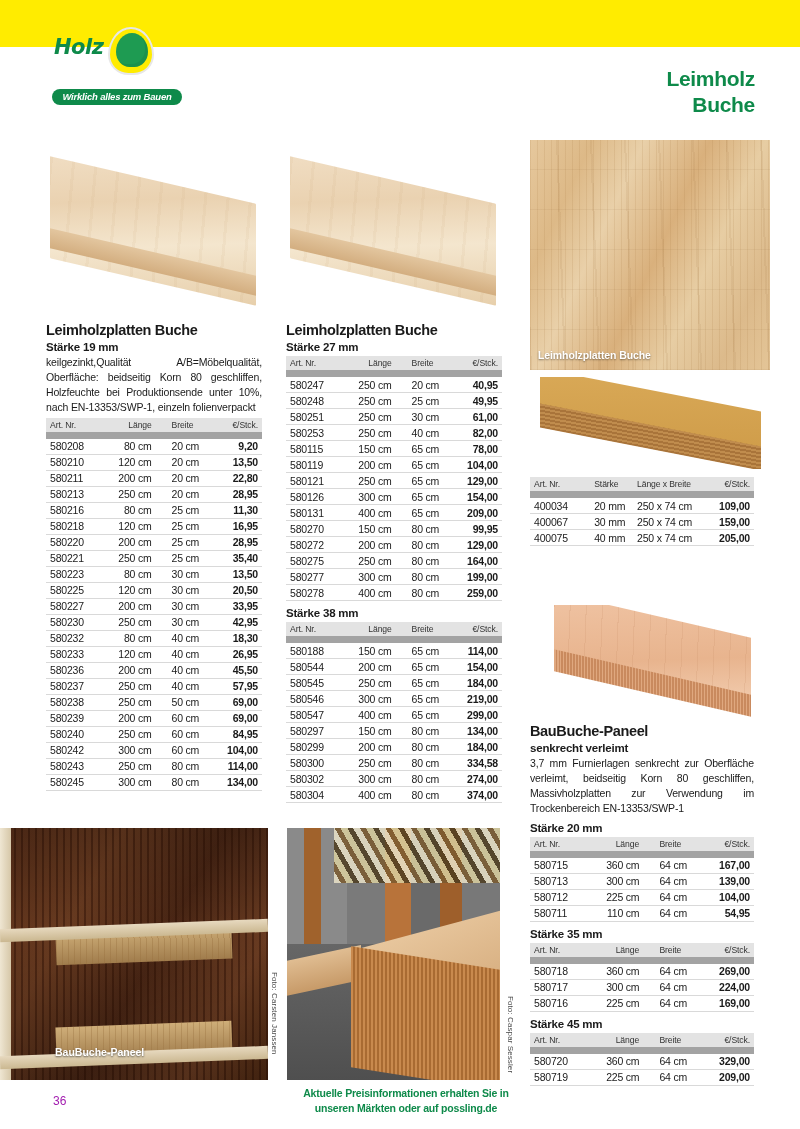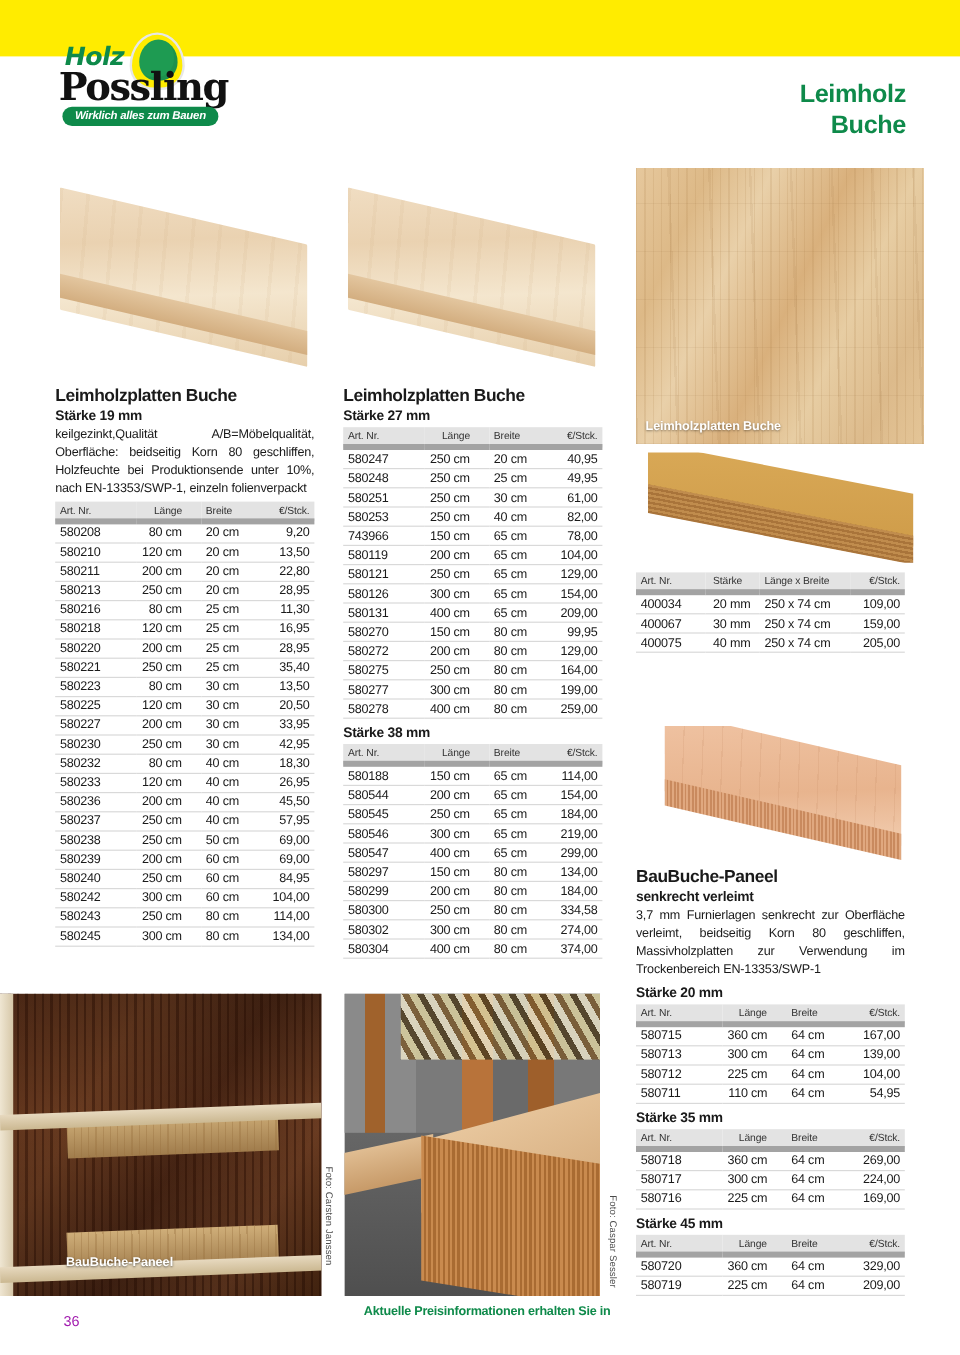--- a/index.html
+++ b/index.html
@@ -218,31 +218,31 @@
 
   
   table.pricing {
     width: 100%; border-collapse: collapse; margin-top: 3px;
     font-size: 10.5px; color: #1a1a1a;
   }
   table.pricing thead th {
     background: #e3e3e3;
     font-size: 8.6px; font-weight: normal; color: #333;
     padding: 2px 4px; text-align: left; letter-spacing: -0.1px;
-    border-bottom: 5px solid #a3a3a3;
+    border-bottom: 7px solid #a3a3a3;
   }
   table.pricing tbody td {
     padding: 1.5px 4px; border-bottom: 1px solid #d9d9d9;
     letter-spacing: -0.2px; white-space: nowrap;
   }
   table.pricing tbody tr:last-child td { border-bottom: 1px solid #d9d9d9; }
   table.pricing td.c0 { width: 32%; }
   table.pricing td.c1 { width: 24%; text-align: right; padding-right: 16px; }
   table.pricing td.c2 { width: 22%; }
-  table.pricing td.c3 { width: 22%; text-align: right; }
+  table.pricing td.c3 { width: 22%; text-align: right; font-weight: bold; }
   table.pricing th.h0 { width: 32%; }
   table.pricing th.h1 { width: 24%; padding-left: 14px; }
   table.pricing th.h2 { width: 22%; }
   table.pricing th.h3 { width: 22%; text-align: right; }
 
   
   table.wide td.c0 { width: 26%; }
   table.wide td.c1 { width: 20%; text-align: left; padding-left: 6px; padding-right: 0; }
   table.wide td.c2 { width: 34%; text-align: left; }
   table.wide td.c3 { width: 20%; text-align: right; }
@@ -266,21 +266,20 @@
 </head>
 <body>
 
 <div class="page">
 
   <div class="yellow-band"></div>
 
   <div class="logo">
     <div class="logo-holz">Holz</div>
     <div class="logo-tree"></div>
-    <div class="logo-possling">Possling</div>
     <div class="logo-slogan">Wirklich alles zum Bauen</div>
   </div>
 
   <div class="header-title">
     <div>Leimholz</div>
     <div>Buche</div>
   </div>
 
   <div class="photo photo1">
     <div class="plank">
@@ -494,21 +493,21 @@
             <td class="c2">30 cm</td>
             <td class="c3">61,00</td>
           </tr>
           <tr>
             <td class="c0">580253</td>
             <td class="c1">250 cm</td>
             <td class="c2">40 cm</td>
             <td class="c3">82,00</td>
           </tr>
           <tr>
-            <td class="c0">743966</td>
+            <td class="c0">580115</td>
             <td class="c1">150 cm</td>
             <td class="c2">65 cm</td>
             <td class="c3">78,00</td>
           </tr>
           <tr>
             <td class="c0">580119</td>
             <td class="c1">200 cm</td>
             <td class="c2">65 cm</td>
             <td class="c3">104,00</td>
           </tr>
@@ -795,15 +794,16 @@
       <div class="cs-counter-top"></div>
       <div class="cs-counter-front"></div>
     </div>
   </div>
 
   <div class="photo-credit credit-right">Foto: Caspar Sessler</div>
 
   <div class="page-number">36</div>
   <div class="footer-note">
     <div>Aktuelle Preisinformationen erhalten Sie in</div>
+    <div>unseren Märkten oder auf possling.de</div>
   </div>
 
 </div>
 
 </body></html>

